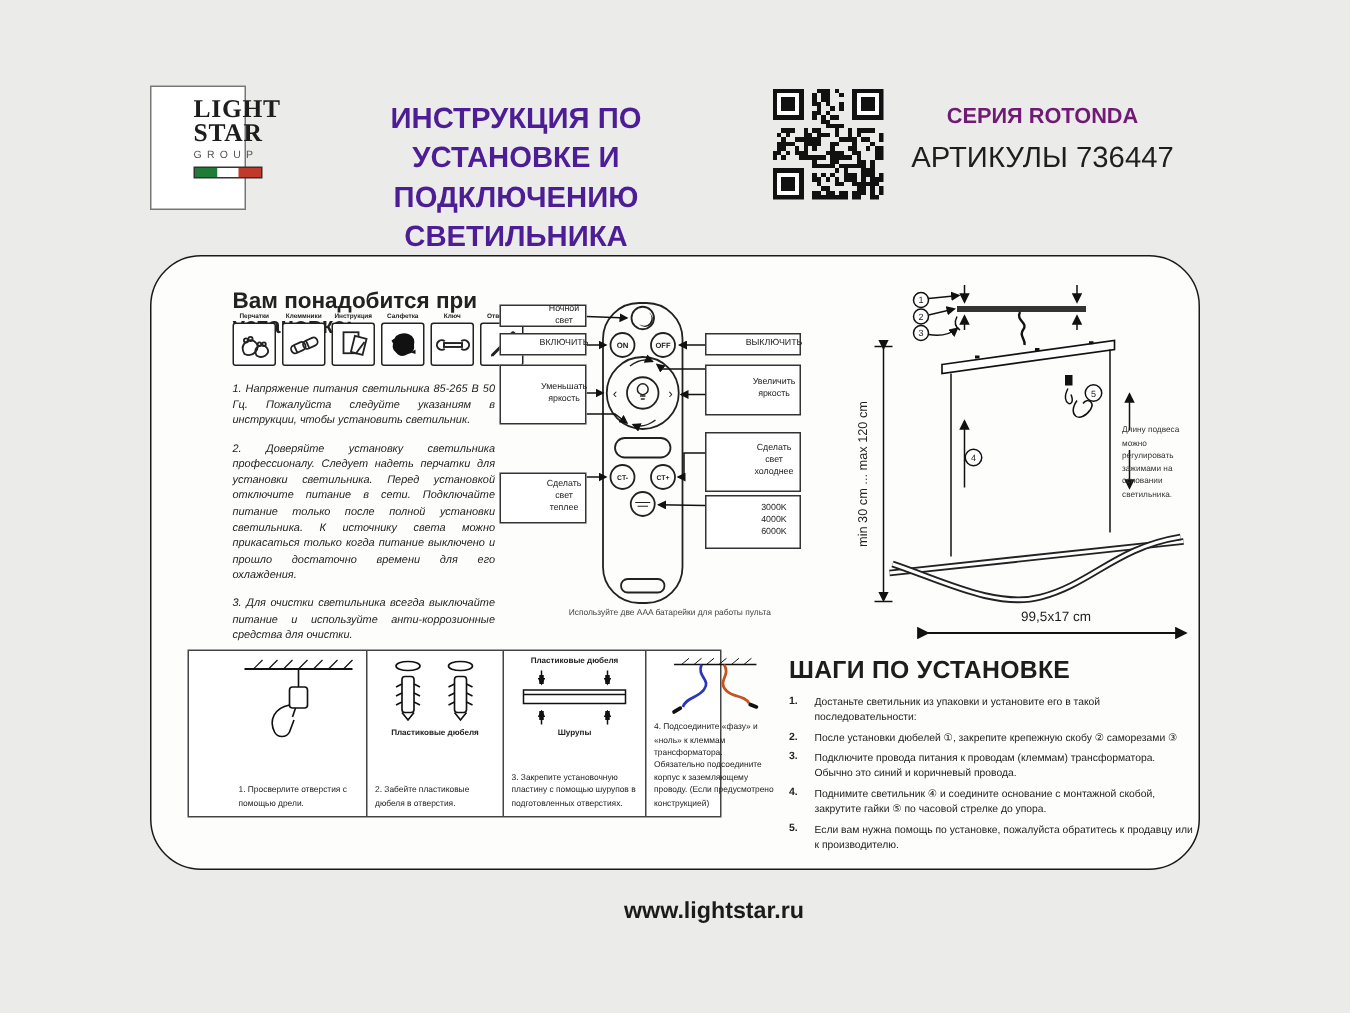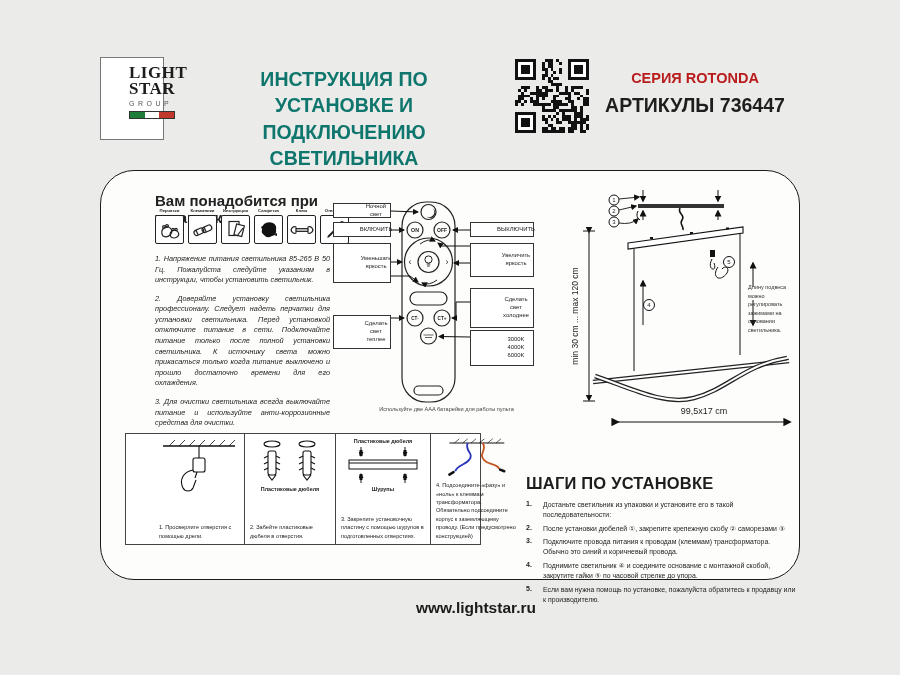--- a/index.html
+++ b/index.html
@@ -14,26 +14,26 @@
   
   .logo-box { left:100px; top:57px; width:64px; height:83px; background:#fff;
     border:1px solid #777; text-align:center; padding-top:7px; }
   .logo-word { font-family:"Liberation Serif","DejaVu Serif",serif; font-weight:bold;
     font-size:17px; line-height:0.95; letter-spacing:0.5px; color:#1d1d1d; }
   .logo-group { font-size:7px; letter-spacing:3.5px; color:#555; margin-top:3px; }
   .logo-flag { width:46px; height:8px; margin:4px auto 0; border:1px solid #333;
     display:flex; }
   .logo-flag div { flex:1; height:100%; }
   .main-title { left:172px; top:66px; width:316px; text-align:center;
-    font-size:19.5px; font-weight:bold; color:#0f766e; line-height:1.35;
+    font-size:19.5px; font-weight:bold; color:#4c1d95; line-height:1.35;
     white-space:pre-line; }
   .qr-wrap { left:487px; top:59px; width:74px; height:74px; }
   .series-wrap { left:562px; top:70px; width:238px; text-align:center; }
-  .series-line { font-size:14.5px; font-weight:bold; color:#b91c1c; }
-  .article-line { font-size:19.5px; font-weight:bold; color:#1e1e1e; margin-top:8px; }
+  .series-line { font-size:14.5px; font-weight:bold; color:#701a75; }
+  .article-line { font-size:19.5px; font-weight:normal; color:#1e1e1e; margin-top:8px; }
 
   
   .main-box { left:100px; top:170px; width:700px; height:410px; background:#fdfdfc;
     border:1.4px solid #1a1a1a; border-radius:34px; }
 
   
   .needs-heading { left:127px; top:192px; width:210px; font-size:15px; font-weight:bold; }
   .tools-row { left:127px; top:207px; width:200px; display:flex; gap:4px; }
   .tool { flex:1; text-align:center; }
   .tool-label { font-size:4.3px; font-weight:bold; height:8px; line-height:8px;
@@ -63,21 +63,21 @@
     border:1.2px solid #444; background:#fff; }
   .mount-cell { flex:1; border-right:1.2px solid #444; padding:4px 5px;
     display:flex; flex-direction:column; align-items:center; }
   .mount-cell:last-child { border-right:none; }
   .mount-label { font-size:5.4px; font-weight:bold; text-align:center; }
   .mount-caption { font-size:5.6px; line-height:1.5; width:100%; margin-top:auto; }
 
   
   .install-wrap { left:498px; top:438px; width:298px; }
   .install-heading { font-size:16.5px; font-weight:bold; letter-spacing:0.2px;
-    color:#1d1d1d;margin-top:36px; }
+    color:#1d1d1d; }
   .install-list { margin-top:7px; }
   .install-row { display:flex; margin-bottom:3px; }
   .install-num { width:17px; font-size:7px; font-weight:bold; flex:none; }
   .install-text { font-size:6.9px; line-height:1.5; }
 
   .footer-url { left:0; top:599px; width:900px; text-align:center; font-size:15.5px;
     font-weight:bold; color:#1b1b1b;margin-left:12px; }
 
   svg text { font-family:"Liberation Sans","DejaVu Sans",sans-serif; fill:#222; }
 </style>

